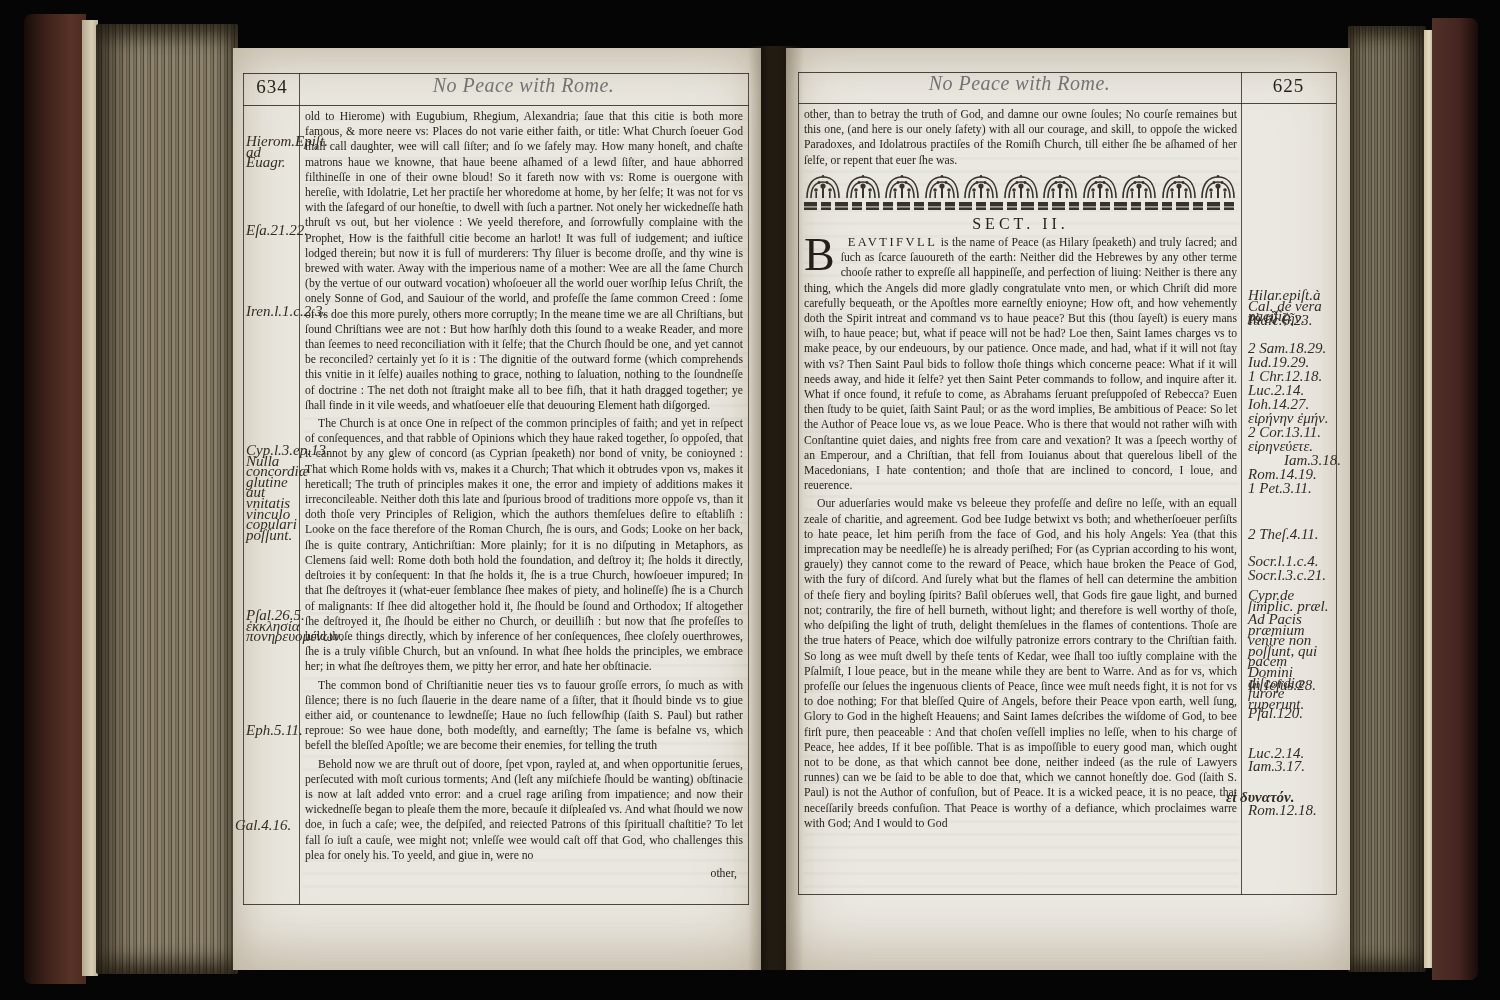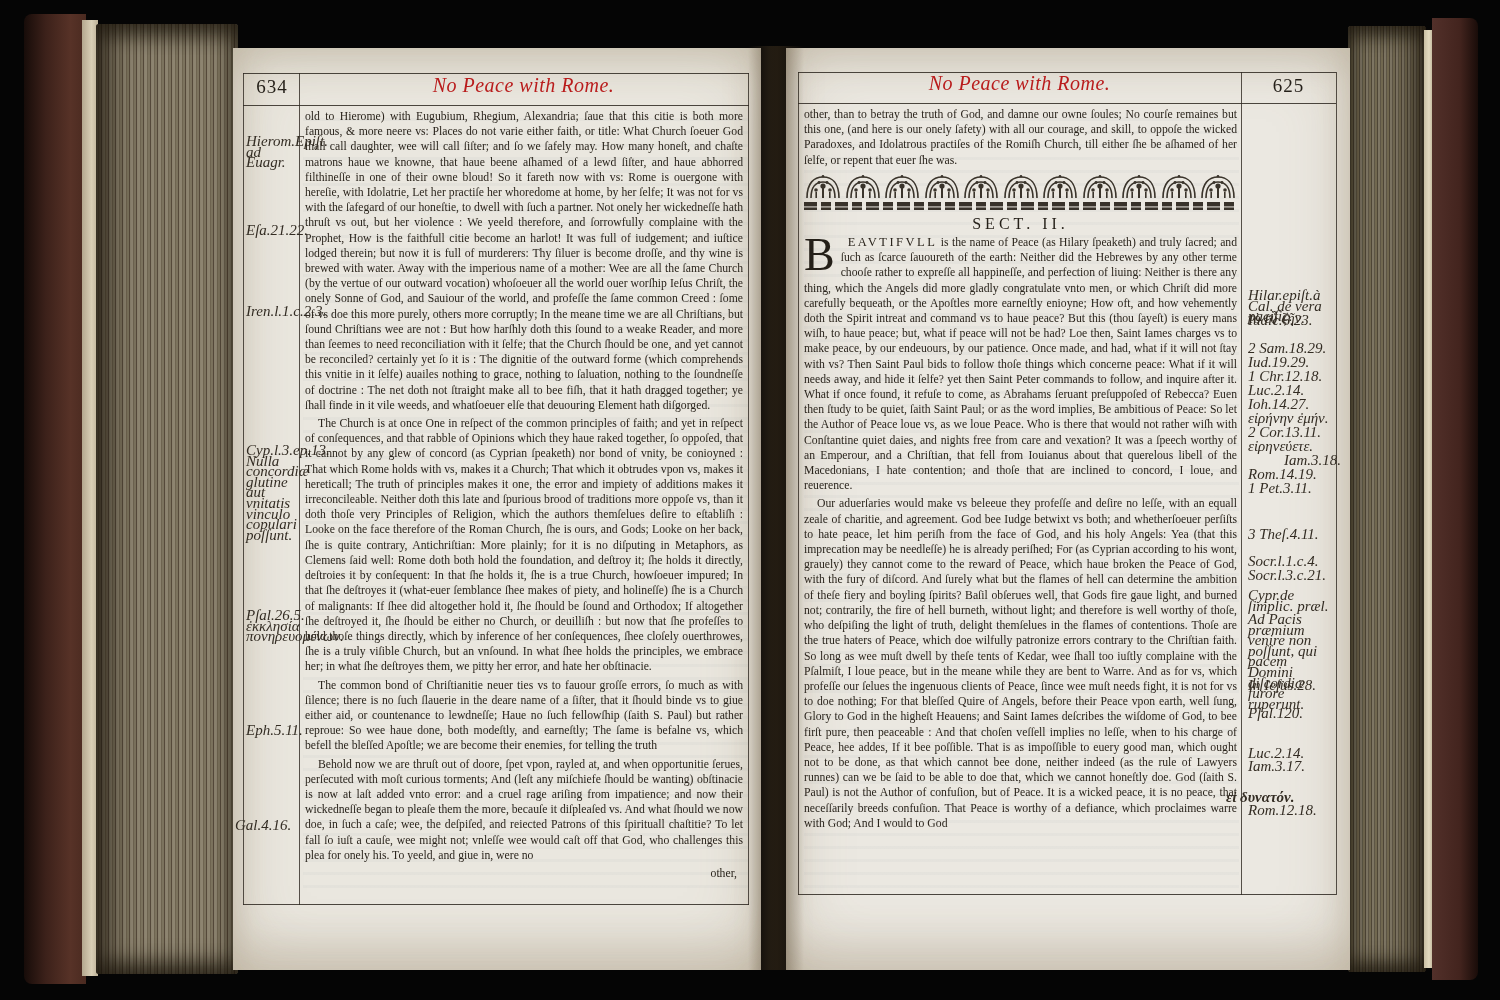--- a/index.html
+++ b/index.html
@@ -37,21 +37,21 @@
   .ghost{pointer-events:none;background:
     repeating-linear-gradient(0deg,rgba(95,115,130,0) 0 10px,rgba(95,115,130,.055) 10px 13px);
     opacity:.8;}
 
   
   .rule-h{background:#2e2821;height:1.4px;opacity:.85;}
   .rule-v{background:#2e2821;width:1.4px;opacity:.8;}
 
   
   .pagenum{font-size:19px;letter-spacing:1px;color:#241f18;}
-  .runtitle{font-style:italic;font-size:20px;letter-spacing:.5px;text-align:center;color:#b91c1c;}
+  .runtitle{font-style:italic;font-size:20px;letter-spacing:.5px;text-align:center;color:#737373;}
 
   
   .textcol{font-size:11.7px;line-height:15.2px;text-align:justify;color:#2a241c;
     overflow:hidden;text-justify:inter-word;}
   .textcol p{margin:0 0 3px 0;}
   .indent{text-indent:13px;}
   .catchword{text-align:right;padding-right:6px;font-size:11.7px;}
 
   
   .mnote{position:absolute;font-style:italic;font-size:15px;line-height:10.6px;color:#332c23;}
@@ -133,21 +133,21 @@
     <div class="mnote" style="left:462px;top:309px;width:84px;">Iud.19.29.</div>
     <div class="mnote" style="left:462px;top:323px;width:84px;">1 Chr.12.18.</div>
     <div class="mnote" style="left:462px;top:337px;width:84px;">Luc.2.14.</div>
     <div class="mnote" style="left:462px;top:351px;width:84px;">Ioh.14.27.</div>
     <div class="mnote" style="left:462px;top:365px;width:84px;">εἰρήνην ἐμήν.</div>
     <div class="mnote" style="left:462px;top:379px;width:84px;">2 Cor.13.11.</div>
     <div class="mnote" style="left:462px;top:393px;width:84px;">εἰρηνεύετε.</div>
     <div class="mnote" style="left:462px;top:407px;width:84px;margin-left:36px;">Iam.3.18.</div>
     <div class="mnote" style="left:462px;top:421px;width:84px;">Rom.14.19.</div>
     <div class="mnote" style="left:462px;top:435px;width:84px;">1 Pet.3.11.</div>
-    <div class="mnote" style="left:462px;top:481px;width:84px;">3 Theſ.4.11.</div>
+    <div class="mnote" style="left:462px;top:481px;width:84px;">2 Theſ.4.11.</div>
     <div class="mnote" style="left:462px;top:508px;width:84px;">Socr.l.1.c.4.</div>
     <div class="mnote" style="left:462px;top:522px;width:84px;">Socr.l.3.c.21.</div>
     <div class="mnote" style="left:462px;top:542px;width:84px;">Cypr.de ſimplic. præl.</div>
     <div class="mnote" style="left:462px;top:566px;width:84px;">Ad Pacis præmium venire non poſſunt, qui pacem Domini diſcordiæ furore ruperunt.</div>
     <div class="mnote" style="left:462px;top:632px;width:84px;">In Ieſus.28.</div>
     <div class="mnote" style="left:462px;top:660px;width:84px;">Pſal.120.</div>
     <div class="mnote" style="left:462px;top:700px;width:84px;">Luc.2.14.</div>
     <div class="mnote" style="left:462px;top:713px;width:84px;">Iam.3.17.</div>
     <div class="mnote" style="left:440px;top:744px;width:84px;font-weight:bold;">εἰ δυνατόν.</div>
     <div class="mnote" style="left:462px;top:757px;width:84px;">Rom.12.18.</div>

